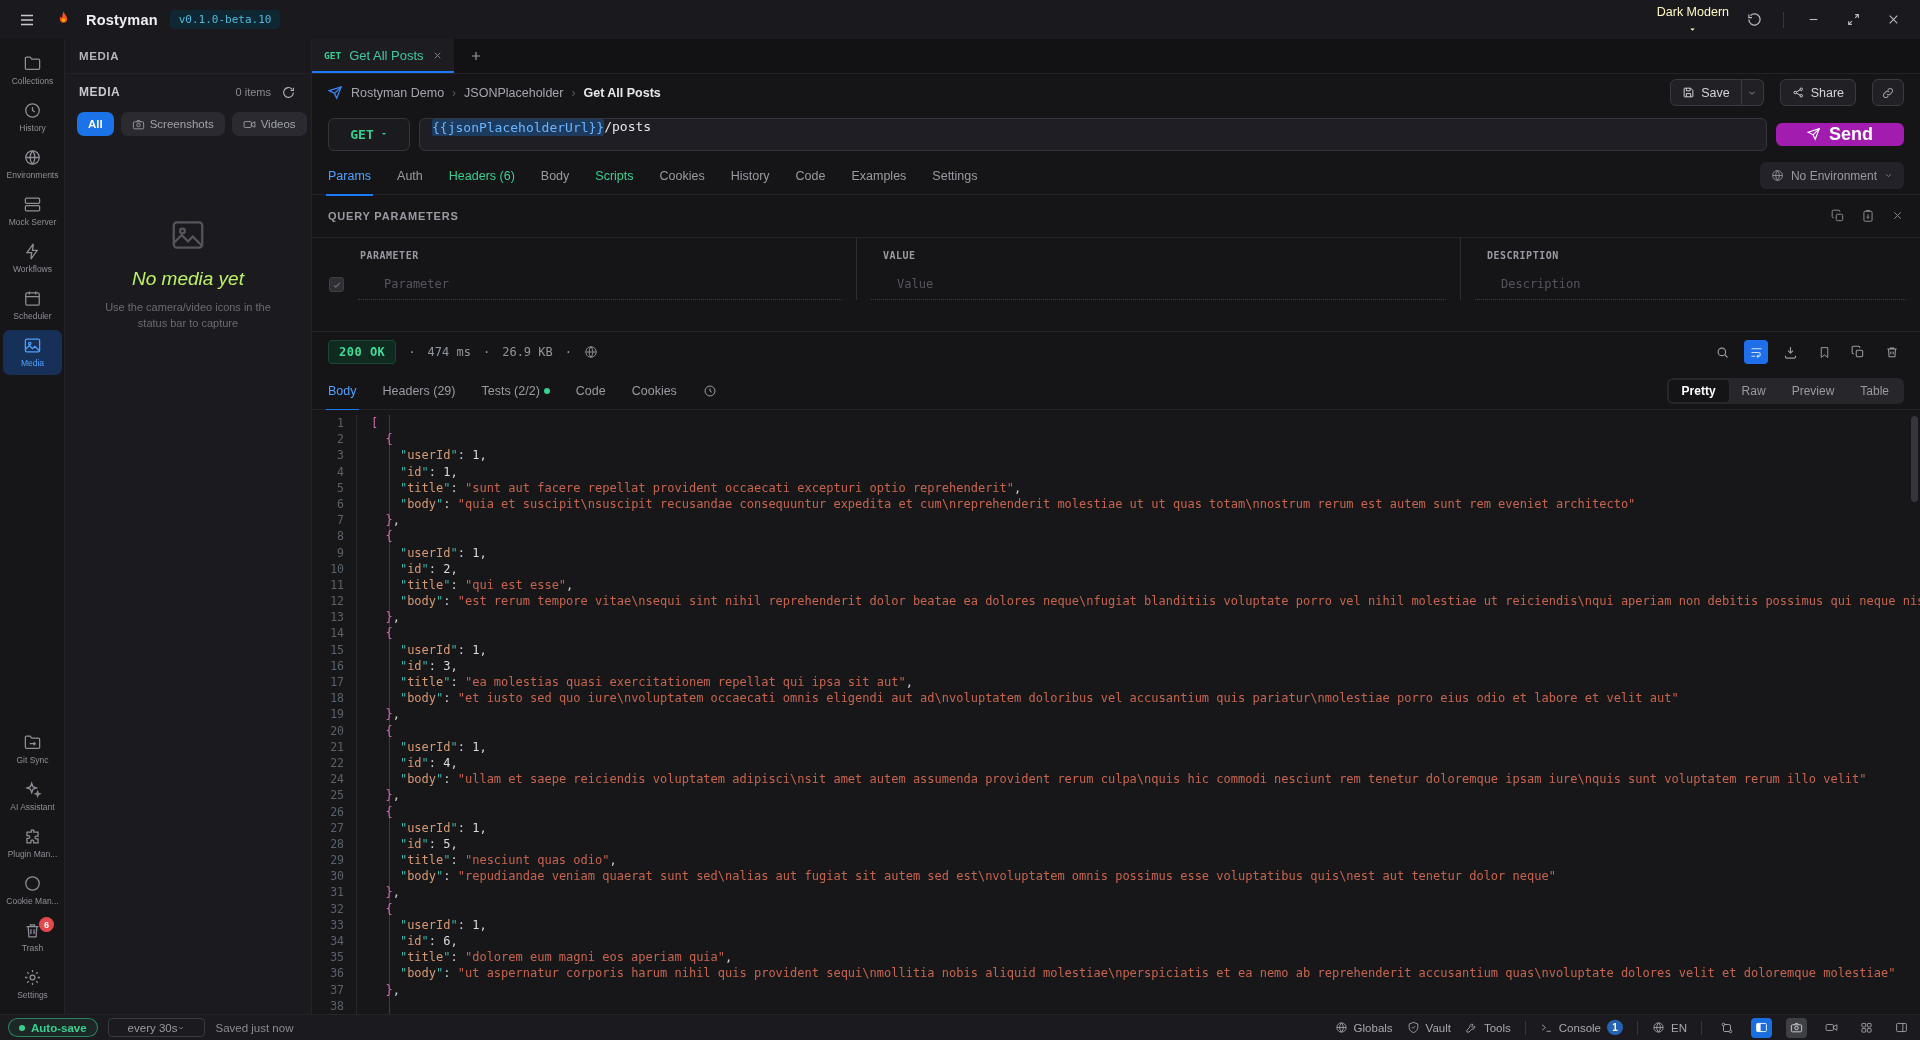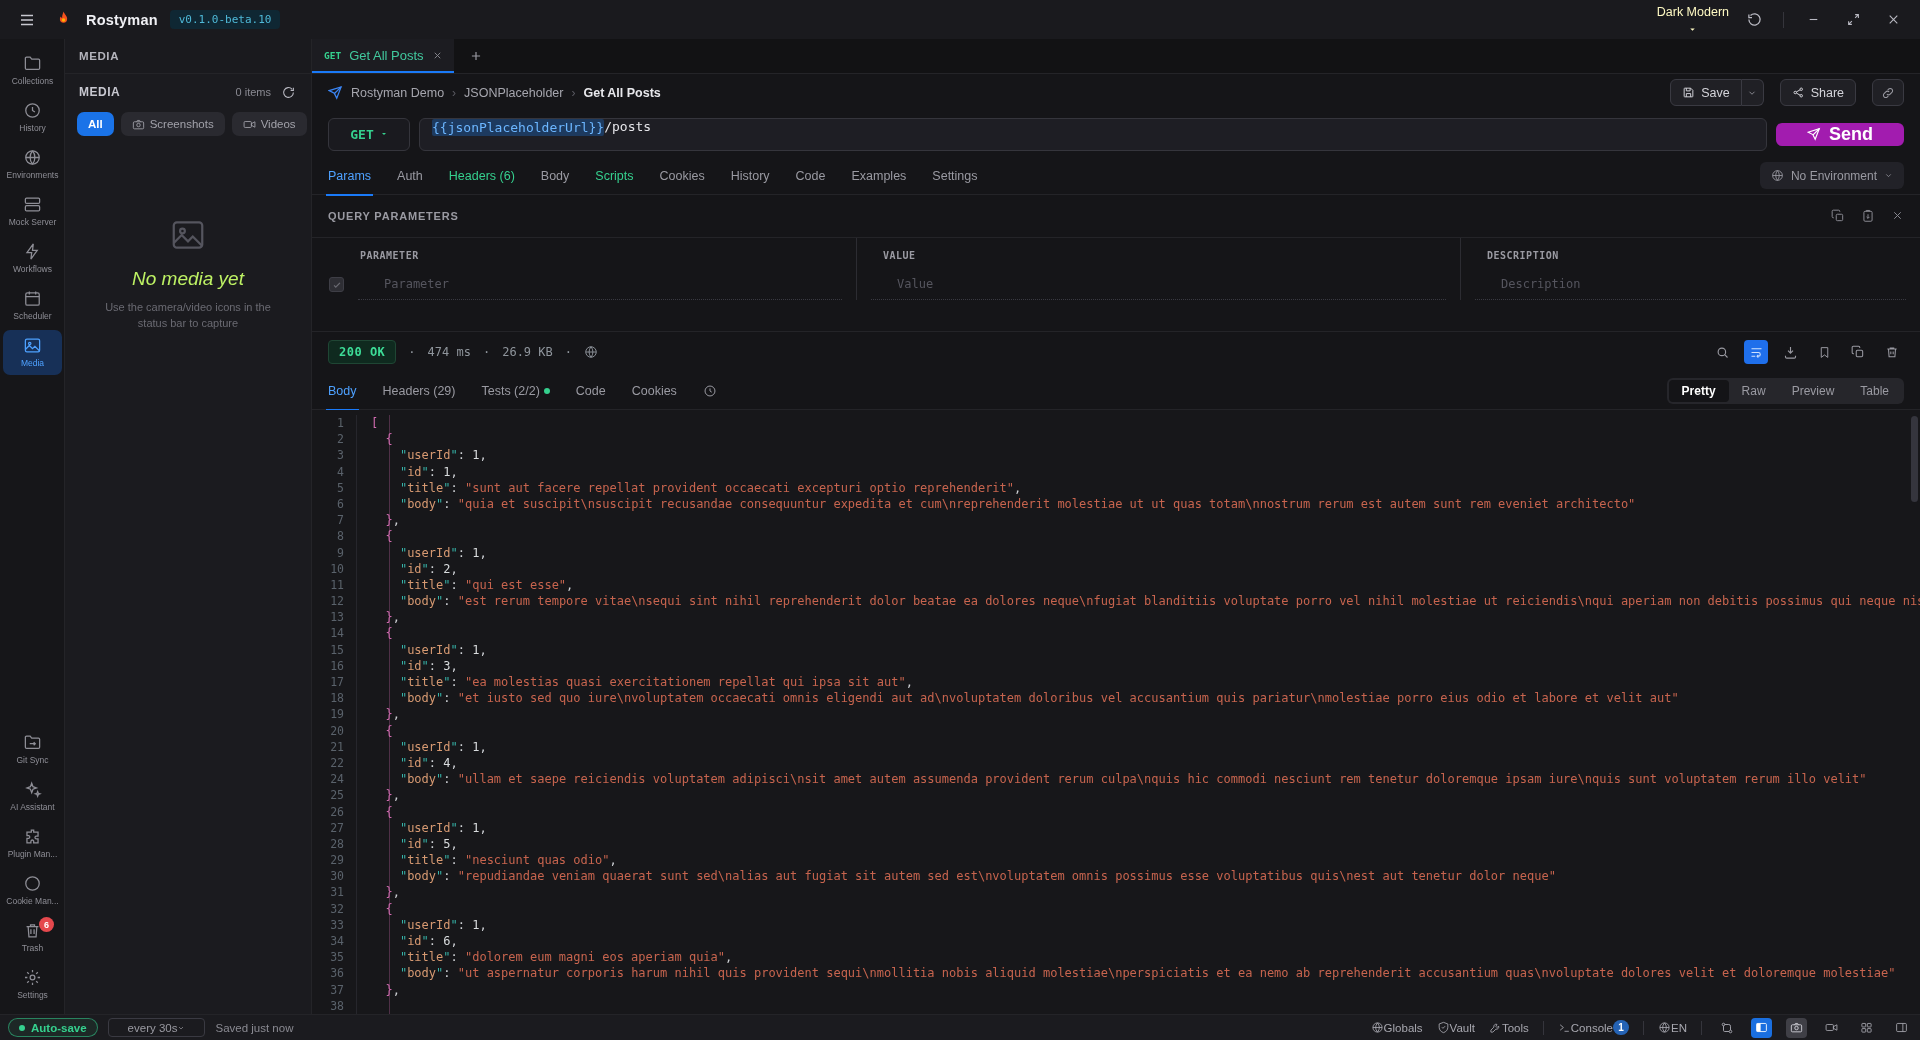--- a/index.html
+++ b/index.html
@@ -156,21 +156,21 @@
   
   .statusbar { height:26px; flex:none; background:#1b1b1f; border-top:1px solid #242428;
     display:flex; align-items:center; padding:0 8px; gap:10px; font-size:11.5px; color:#9a9aa2; }
   .autosave { height:19px; display:flex; align-items:center; gap:6px; padding:0 10px; border-radius:999px;
     border:1px solid rgba(53,208,142,.55); background:rgba(53,208,142,.07); color:#35d08e; font-weight:bold; cursor:pointer; }
   .asdot { width:6px; height:6px; border-radius:50%; background:#35d08e; }
   .intervalbtn { height:19px; display:flex; align-items:center; padding:0 19px;
     border:1px solid #3a3a42; border-radius:4px; color:#9a9aa2; cursor:pointer; }
   .savednote { color:#8a8a92; }
   .sb-right { margin-left:auto; display:flex; align-items:center; gap:14px; }
-  .sbitem { display:flex; align-items:center; cursor:pointer; color:#a7a7af; }
+  .sbitem { display:flex; align-items:center; gap:6px; cursor:pointer; color:#a7a7af; }
   .sbdiv { width:1px; height:14px; background:#35353c; }
   .sbbadge { min-width:16px; height:15px; border-radius:999px; background:#2563b5; color:#fff;
     font-size:10px; font-weight:bold; display:flex; align-items:center; justify-content:center; padding:0 5px; }
   .sqicon { width:21px; height:20px; border-radius:4px; display:flex; align-items:center; justify-content:center;
     color:#a7a7af; cursor:pointer; }
   .sqicon.blue { background:#1a6fe0; color:#fff; }
   .sqicon.dark { background:#3f3f46; color:#d8d8de; }
 </style>
 </head>
 <body>

